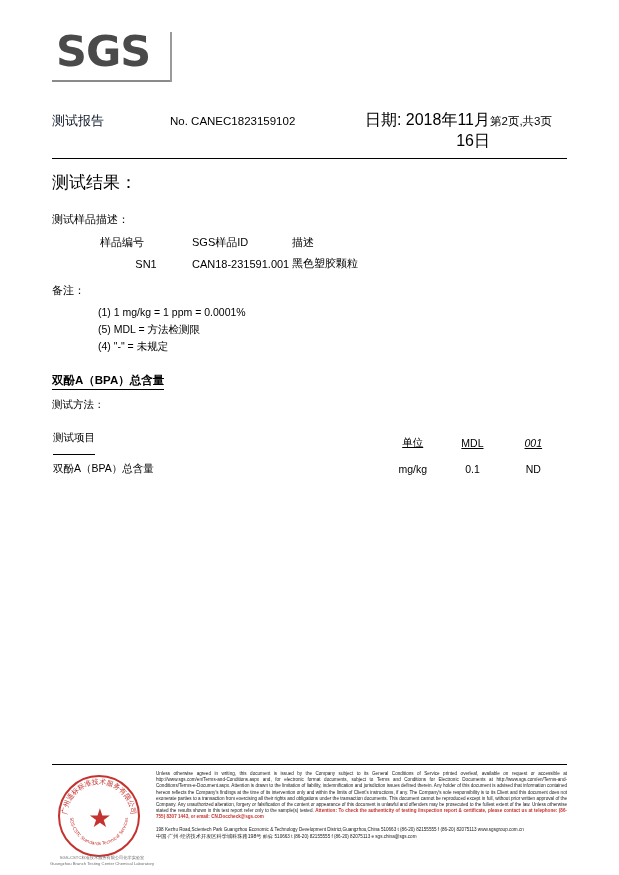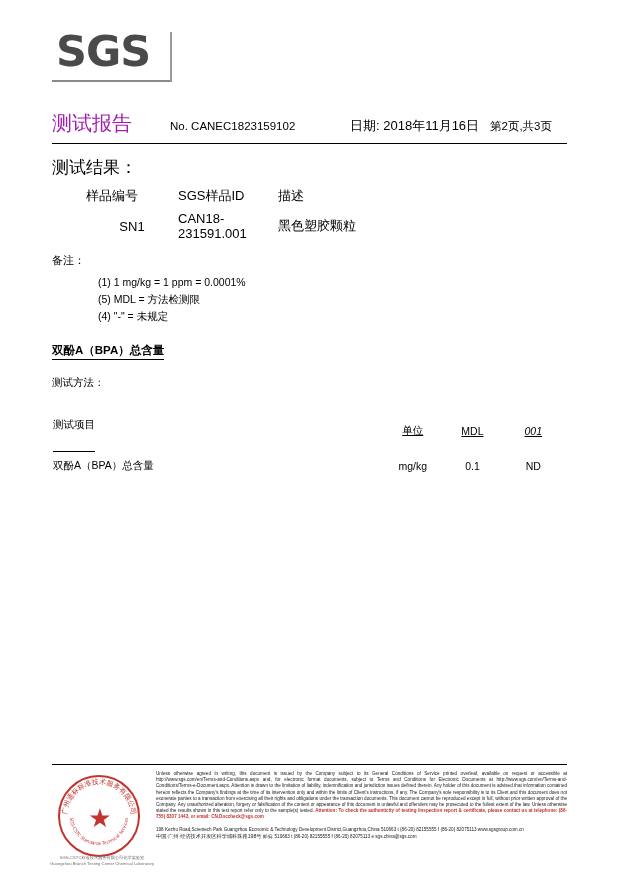--- a/index.html
+++ b/index.html
@@ -61,35 +61,36 @@
   }
 
   
   .title-row {
     margin-top: 24px;
     display: flex;
     align-items: baseline;
     font-size: 13px;
   }
   .doc-title {
-    font-size: 20px;
+    font-size: 13px;
     font-weight: normal;
-    color: #a21caf;
+    color: #0f172a;
     width: 118px;
     flex: none;
   }
   .doc-no {
     font-size: 11.5px;
     flex: none;
     width: 180px;
   }
   .doc-date {
-    font-size: 13px;
+    font-size: 16px;
     flex: none;
     width: 140px;
+    text-align: right;
   }
   .doc-page {
     font-size: 11.5px;
     flex: none;
   }
 
   .hr-dark {
     margin-top: 6px;
     border-top: 1px solid #000;
     height: 0;
@@ -100,23 +101,23 @@
     margin-top: 12px;
   }
 
   
   .section-label {
     font-size: 11px;
     margin-top: 18px;
   }
   .sample-table {
     margin-top: 8px;
-    font-size: 13px;
+    font-size: 11px;
     border-collapse: collapse;
-    margin-left: 34px;
+    margin-left: 48px;
   }
   .sample-table th {
     font-weight: normal;
     text-align: left;
     padding: 0 0 4px 0;
   }
   .sample-table td {
     padding: 2px 0 0 0;
   }
   .col-sn { width: 92px; }
@@ -138,21 +139,21 @@
   
   .bpa-heading {
     margin-top: 18px;
     font-size: 11.5px;
     font-weight: bold;
     display: inline-block;
     border-bottom: 1px solid #000;
     padding-bottom: 1px;
   }
   .method-block {
-    margin-top: 16px;
+    margin-top: 8px;
     font-size: 10.5px;
     display: flex;
   }
   .method-label {
     width: 78px;
     flex: none;
   }
   .method-text {
     line-height: 18px;
     flex: 1;
@@ -181,22 +182,21 @@
   .result-table tbody td {
     padding-top: 5px;
   }
   .col-item { width: 300px; }
   .col-unit { width: 58px; text-align: center; }
   .col-mdl  { width: 48px; text-align: center; }
   .col-001  { width: 60px; text-align: center; }
   .hdr-underline {
     border-bottom: 1px solid #000;
     display: inline-block;
-    padding-bottom: 19px;
-    margin-top: 9px;
+    padding-bottom: 9px;
   }
 
   
   .footer {
     position: absolute;
     left: 52px;
     top: 764px;
     width: 515px;
   }
   .footer-rule {
@@ -282,20 +282,21 @@
     <div class="title-row">
       <div class="doc-title">测试报告</div>
       <div class="doc-no">No. CANEC1823159102</div>
       <div class="doc-date">日期: 2018年11月16日</div>
       <div class="doc-page">第2页,共3页</div>
     </div>
     <div class="hr-dark"></div>
 
     <div class="line">测试结果：</div>
 
+    <div class="section-label">测试样品描述：</div>
 
     <table class="sample-table">
       <thead>
         <tr>
           <th class="col-sn center">样品编号</th>
           <th class="col-id">SGS样品ID</th>
           <th class="col-desc">描述</th>
         </tr>
       </thead>
       <tbody>

